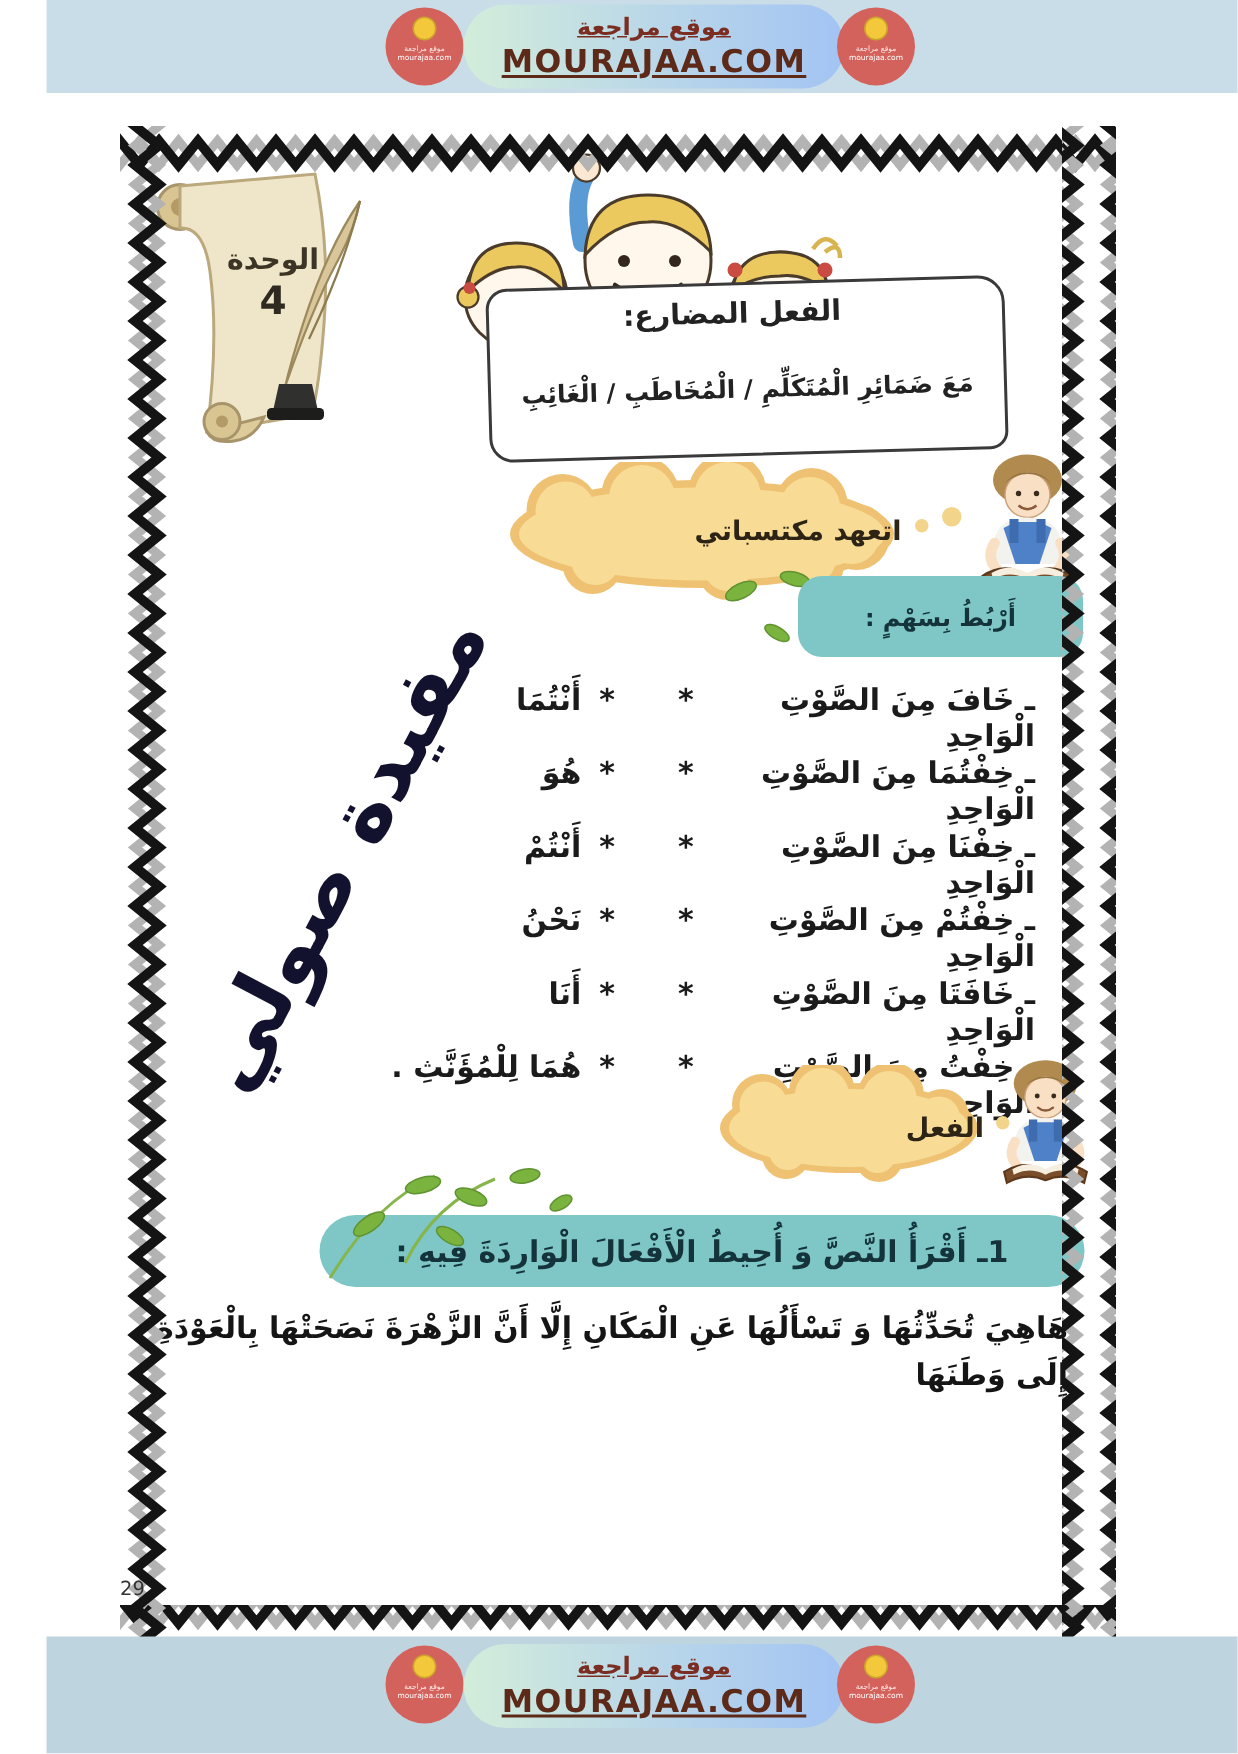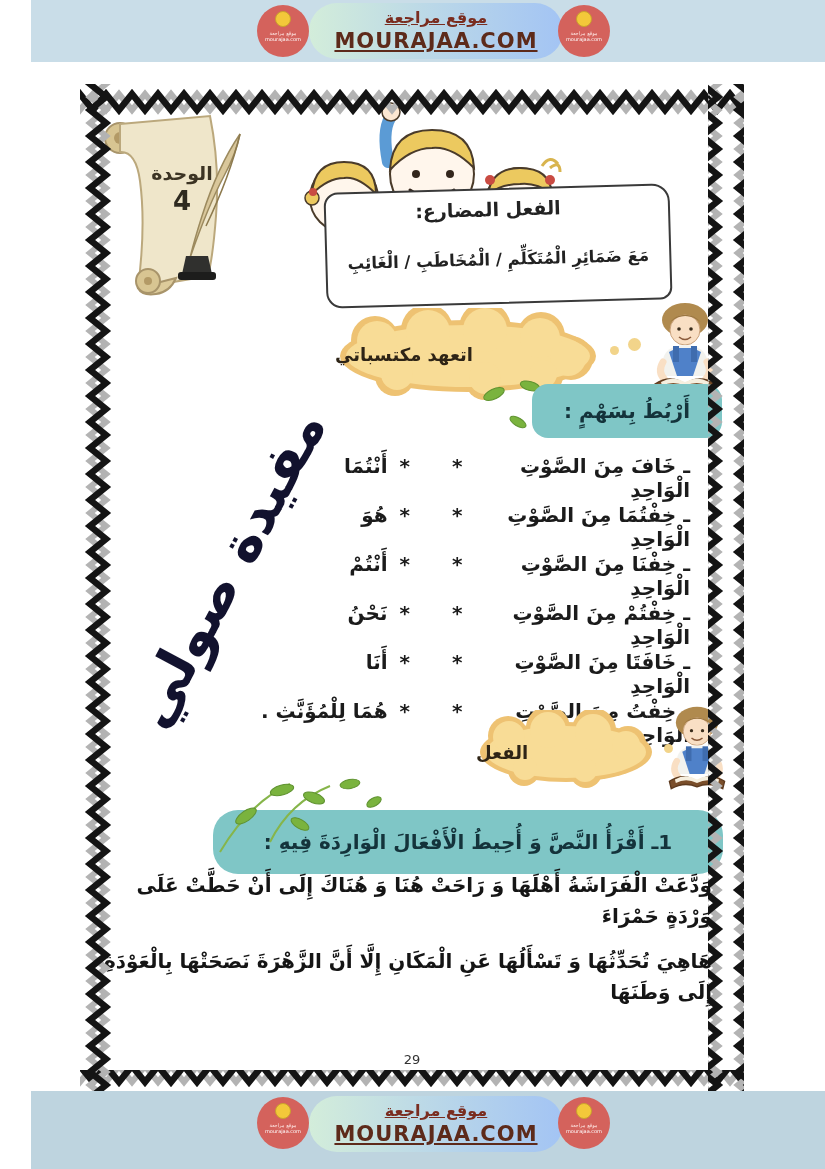--- a/index.html
+++ b/index.html
@@ -44,34 +44,34 @@
   
   .title-banner {
     left:245px; top:104px; width:346px; height:116px; background:#fff;
     border:2px solid #3a3a3a; border-radius:14px 18px 12px 16px; transform:rotate(-1.6deg); z-index:2;
   }
   .title-line { position:absolute; left:0; right:18px; top:8px; text-align:center; font-size:19px; font-weight:bold; color:#222; direction:rtl; }
   .subtitle-line { position:absolute; left:8px; right:8px; top:60px; text-align:center; font-size:16.5px; font-weight:bold; color:#222; direction:rtl; }
 
   
   .cloud { z-index:2; }
-  .cloud-text { position:absolute; width:100%; text-align:left; font-size:18px; font-weight:bold; color:#2e2416; direction:rtl; }
+  .cloud-text { position:absolute; width:100%; text-align:right; font-size:18px; font-weight:bold; color:#2e2416; direction:rtl; }
   .cloud1 { left:255px; top:224px; width:266px; height:92px; }
   .cloud1 .cloud-text { top:36px; }
   .cloud2 { left:396px; top:626px; width:180px; height:82px; }
   .cloud2 .cloud-text { top:32px; }
   .dot { position:absolute; border-radius:50%; background:#f2d48a; }
 
   
   .teal-badge {
     background:#7fc6c6; border-radius:16px; color:#14333b; font-weight:bold;
     display:flex; align-items:center; justify-content:center; direction:rtl; z-index:2;
   }
-  .badge1 { left:452px; top:300px; width:190px; height:54px; font-size:20px; }
-  .instruction { left:133px; top:726px; width:510px; height:64px; border-radius:25px; font-size:20px; }
+  .badge1 { left:452px; top:300px; width:190px; height:54px; font-size:16px; }
+  .instruction { left:133px; top:726px; width:510px; height:48px; border-radius:25px; font-size:20px; }
 
   
   .exercise { left:30px; top:360px; width:600px; height:300px; }
   .ex-row { position:relative; height:49px; }
   .ex-sent {
     position:absolute; right:20px; top:10px; width:238px; display:flex; justify-content:space-between;
     direction:rtl; font-size:20px; font-weight:bold; color:#1b1b1b;
   }
   .ex-pron {
     position:absolute; right:300px; top:10px; display:flex; gap:12px; direction:rtl;
@@ -83,21 +83,21 @@
   .passage { left:14px; top:786px; width:618px; direction:rtl; text-align:right; color:#151515; z-index:2;}
   .passage .pline { font-size:20px; font-weight:bold; line-height:1.55; }
   .passage .pline + .pline { margin-top:14px; }
 
   
   .watermark {
     left:-62px; top:452px; width:420px; text-align:center; font-size:56px; font-weight:bold;
     color:#12122e; transform:rotate(-62deg); direction:rtl; z-index:4; letter-spacing:2px;
   }
 
-  .page-number { left:0; top:968px; width:664px; text-align:center; font-size:13px; color:#333; z-index:6; }
+  .page-number { left:0; top:968px; width:664px; font-size:13px; color:#333; z-index:6; }
 
   .art { position:absolute; z-index:2; }
 </style>
 </head>
 <body>
 
 <div class="page">
 
   <svg class="frame" width="664" height="1022" viewBox="0 0 664 1022">
     <defs>
@@ -346,21 +346,20 @@
       <ellipse cx="90" cy="52" rx="10" ry="4.5" transform="rotate(30 90 52)"></ellipse>
       <ellipse cx="164" cy="30" rx="8" ry="4" transform="rotate(-30 164 30)"></ellipse>
     </g>
   </svg>
 
   <div class="abs teal-badge instruction">
     <span>1ـ أَقْرَأُ النَّصَّ وَ أُحِيطُ الْأَفْعَالَ الْوَارِدَةَ فِيهِ :</span>
   </div>
 
   <div class="abs passage">
-    <div class="pline">وَدَّعَتْ الْفَرَاشَةُ أَهْلَهَا وَ رَاحَتْ هُنَا وَ هُنَاكَ إِلَى أَنْ حَطَّتْ عَلَى وَرْدَةٍ حَمْرَاءَ</div>
     <div class="pline">هَاهِيَ تُحَدِّثُهَا وَ تَسْأَلُهَا عَنِ الْمَكَانِ إِلَّا أَنَّ الزَّهْرَةَ نَصَحَتْهَا بِالْعَوْدَةِ إِلَى وَطَنَهَا</div>
   </div>
 
   <div class="abs watermark">مفيدة صولي</div>
 
   <div class="abs page-number">29</div>
 </div>
 
 <div class="strip top">
   <div class="logo left">

